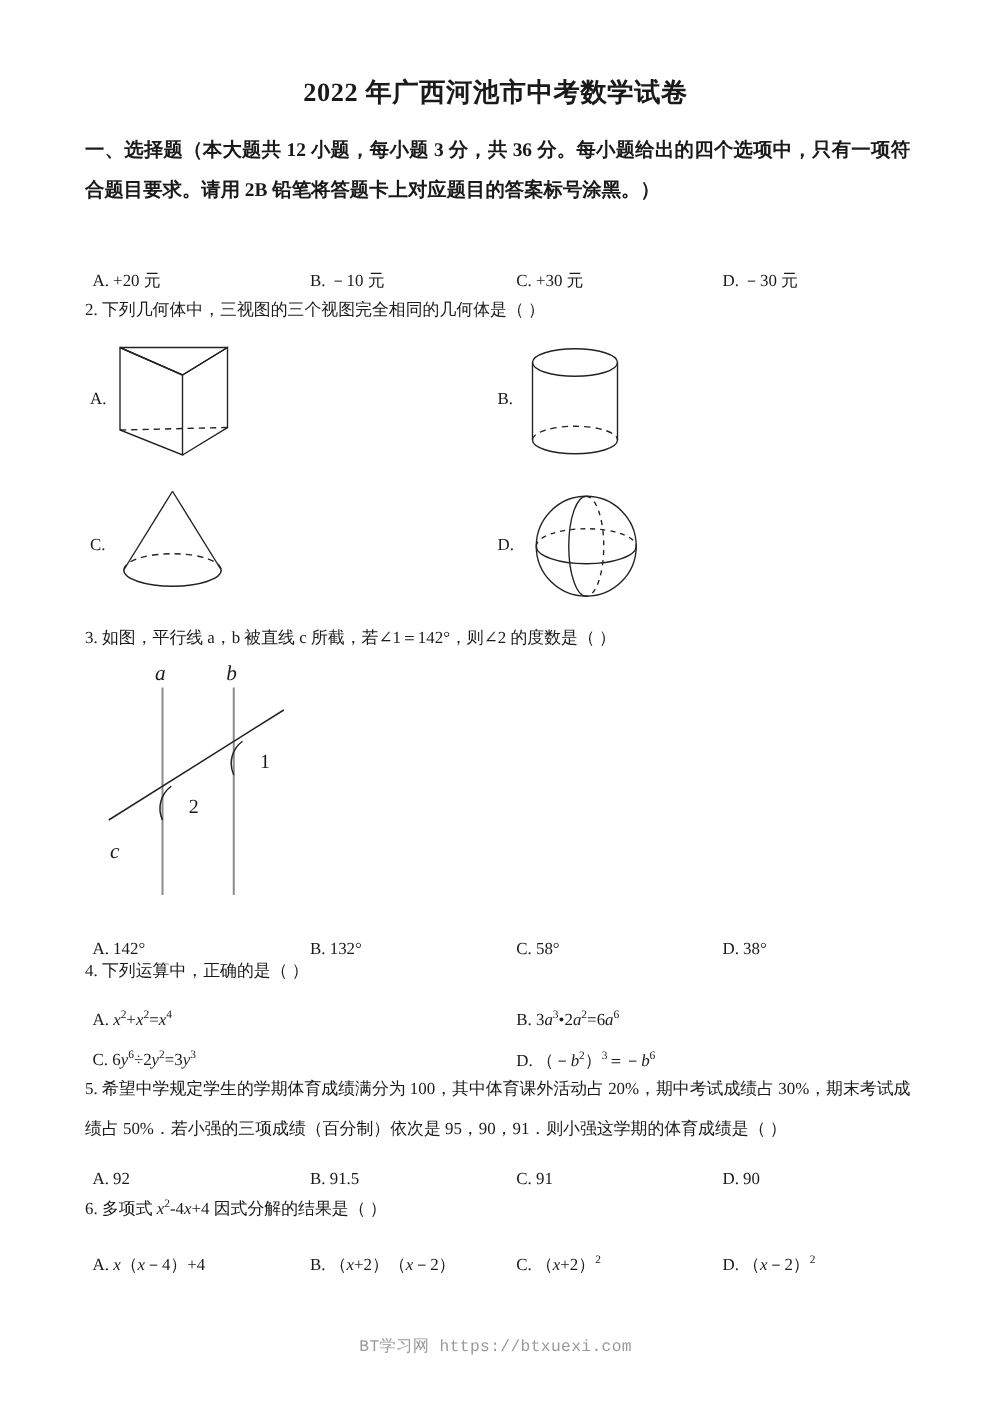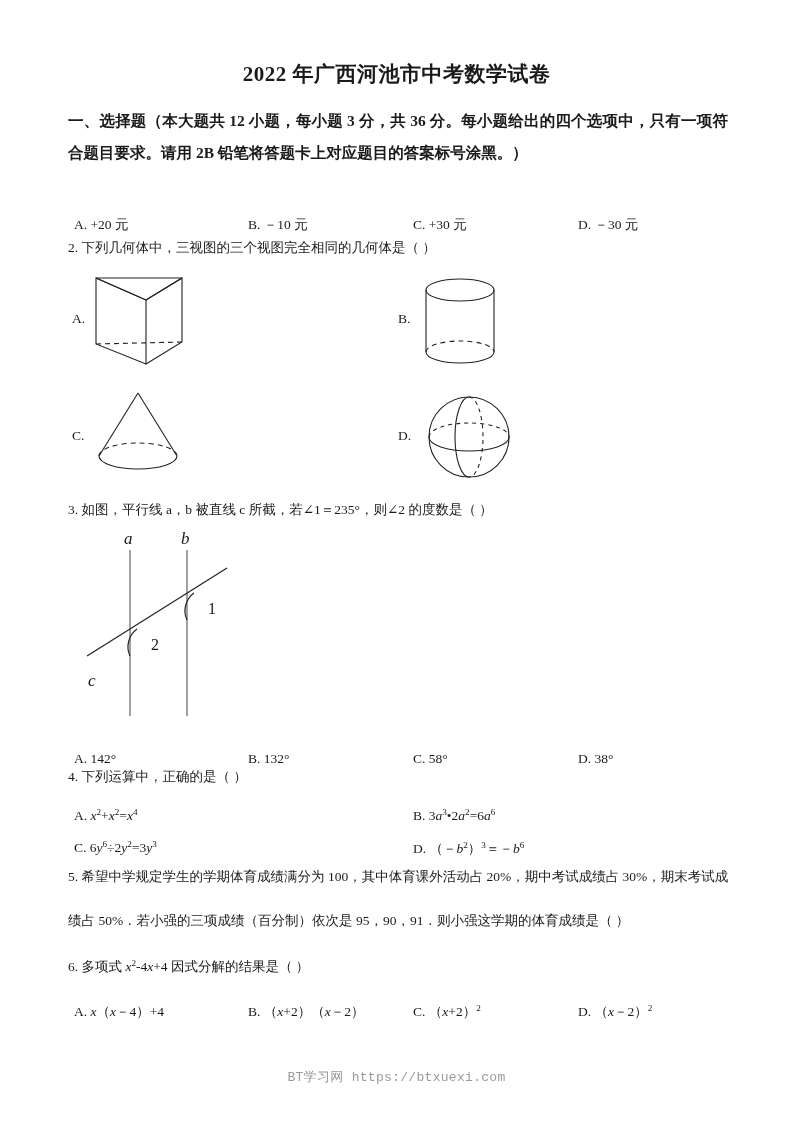--- a/index.html
+++ b/index.html
@@ -139,21 +139,21 @@
   <svg class="fig" style="left:424px; top:392px;" width="90" height="90" viewBox="0 0 90 90">
     <g fill="none" stroke="#222" stroke-width="1.1">
       <circle cx="45" cy="45" r="40"></circle>
       <path d="M45 5 A14 40 0 0 0 45 85"></path>
       <path d="M45 5 A14 40 0 0 1 45 85" stroke-dasharray="4,4"></path>
       <path d="M5 45 A40 14 0 0 0 85 45"></path>
       <path d="M5 45 A40 14 0 0 1 85 45" stroke-dasharray="4,4"></path>
     </g>
   </svg>
 
-  <div class="q" style="top:495px">3. 如图，平行线 a，b 被直线 c 所截，若∠1＝235°，则∠2 的度数是（    ）</div>
+  <div class="q" style="top:495px">3. 如图，平行线 a，b 被直线 c 所截，若∠1＝142°，则∠2 的度数是（    ）</div>
 
   <svg class="fig" style="left:75px; top:528px;" width="180" height="190" viewBox="0 0 180 190">
     <g fill="none" stroke="#8a8a8a" stroke-width="1.6">
       <path d="M55 22 L55 188"></path>
       <path d="M112 22 L112 188"></path>
     </g>
     <g fill="none" stroke="#222" stroke-width="1.2">
       <path d="M12 128 L152 40"></path>
       <path d="M55 128 A22 22 0 0 1 62 101"></path>
       <path d="M112 92 A22 22 0 0 1 119 65"></path>
@@ -179,21 +179,27 @@
   <div class="q" style="top:762px">4. 下列运算中，正确的是（    ）</div>
   <div class="opts" style="top:792px">
     <span class="opt a">A. <i class="v">x</i><sup>2</sup>+<i class="v">x</i><sup>2</sup>=<i class="v">x</i><sup>4</sup></span>
     <span class="opt" style="left:345px">B. 3<i class="v">a</i><sup>3</sup>•2<i class="v">a</i><sup>2</sup>=6<i class="v">a</i><sup>6</sup></span>
   </div>
   <div class="opts" style="top:824px">
     <span class="opt a">C. 6<i class="v">y</i><sup>6</sup>÷2<i class="v">y</i><sup>2</sup>=3<i class="v">y</i><sup>3</sup></span>
     <span class="opt" style="left:345px">D. （－<i class="v">b</i><sup>2</sup>）<sup>3</sup>＝－<i class="v">b</i><sup>6</sup></span>
   </div>
 
-  <div class="q" style="top:855px; line-height:44px;">5. 希望中学规定学生的学期体育成绩满分为 100，其中体育课外活动占 20%，期中考试成绩占 30%，期末考试成绩占 50%．若小强的三项成绩（百分制）依次是 95，90，91．则小强这学期的体育成绩是（    ）</div>
+  <div class="q" style="top:855px; line-height:32px;">5. 希望中学规定学生的学期体育成绩满分为 100，其中体育课外活动占 20%，期中考试成绩占 30%，期末考试成绩占 50%．若小强的三项成绩（百分制）依次是 95，90，91．则小强这学期的体育成绩是（    ）</div>
+  <div class="opts" style="top:919px">
+    <span class="opt a">A. 92</span>
+    <span class="opt b">B. 91.5</span>
+    <span class="opt c">C. 91</span>
+    <span class="opt d">D. 90</span>
+  </div>
 
   <div class="q" style="top:952px">6. 多项式 <i class="v">x</i><sup>2</sup>-4<i class="v">x</i>+4 因式分解的结果是（    ）</div>
   <div class="opts" style="top:987px">
     <span class="opt a">A. <i class="v">x</i>（<i class="v">x</i>－4）+4</span>
     <span class="opt b">B. （<i class="v">x</i>+2）（<i class="v">x</i>－2）</span>
     <span class="opt c">C. （<i class="v">x</i>+2）<sup>2</sup></span>
     <span class="opt d">D. （<i class="v">x</i>－2）<sup>2</sup></span>
   </div>
 
   <div class="footer">BT学习网 https://btxuexi.com</div>

